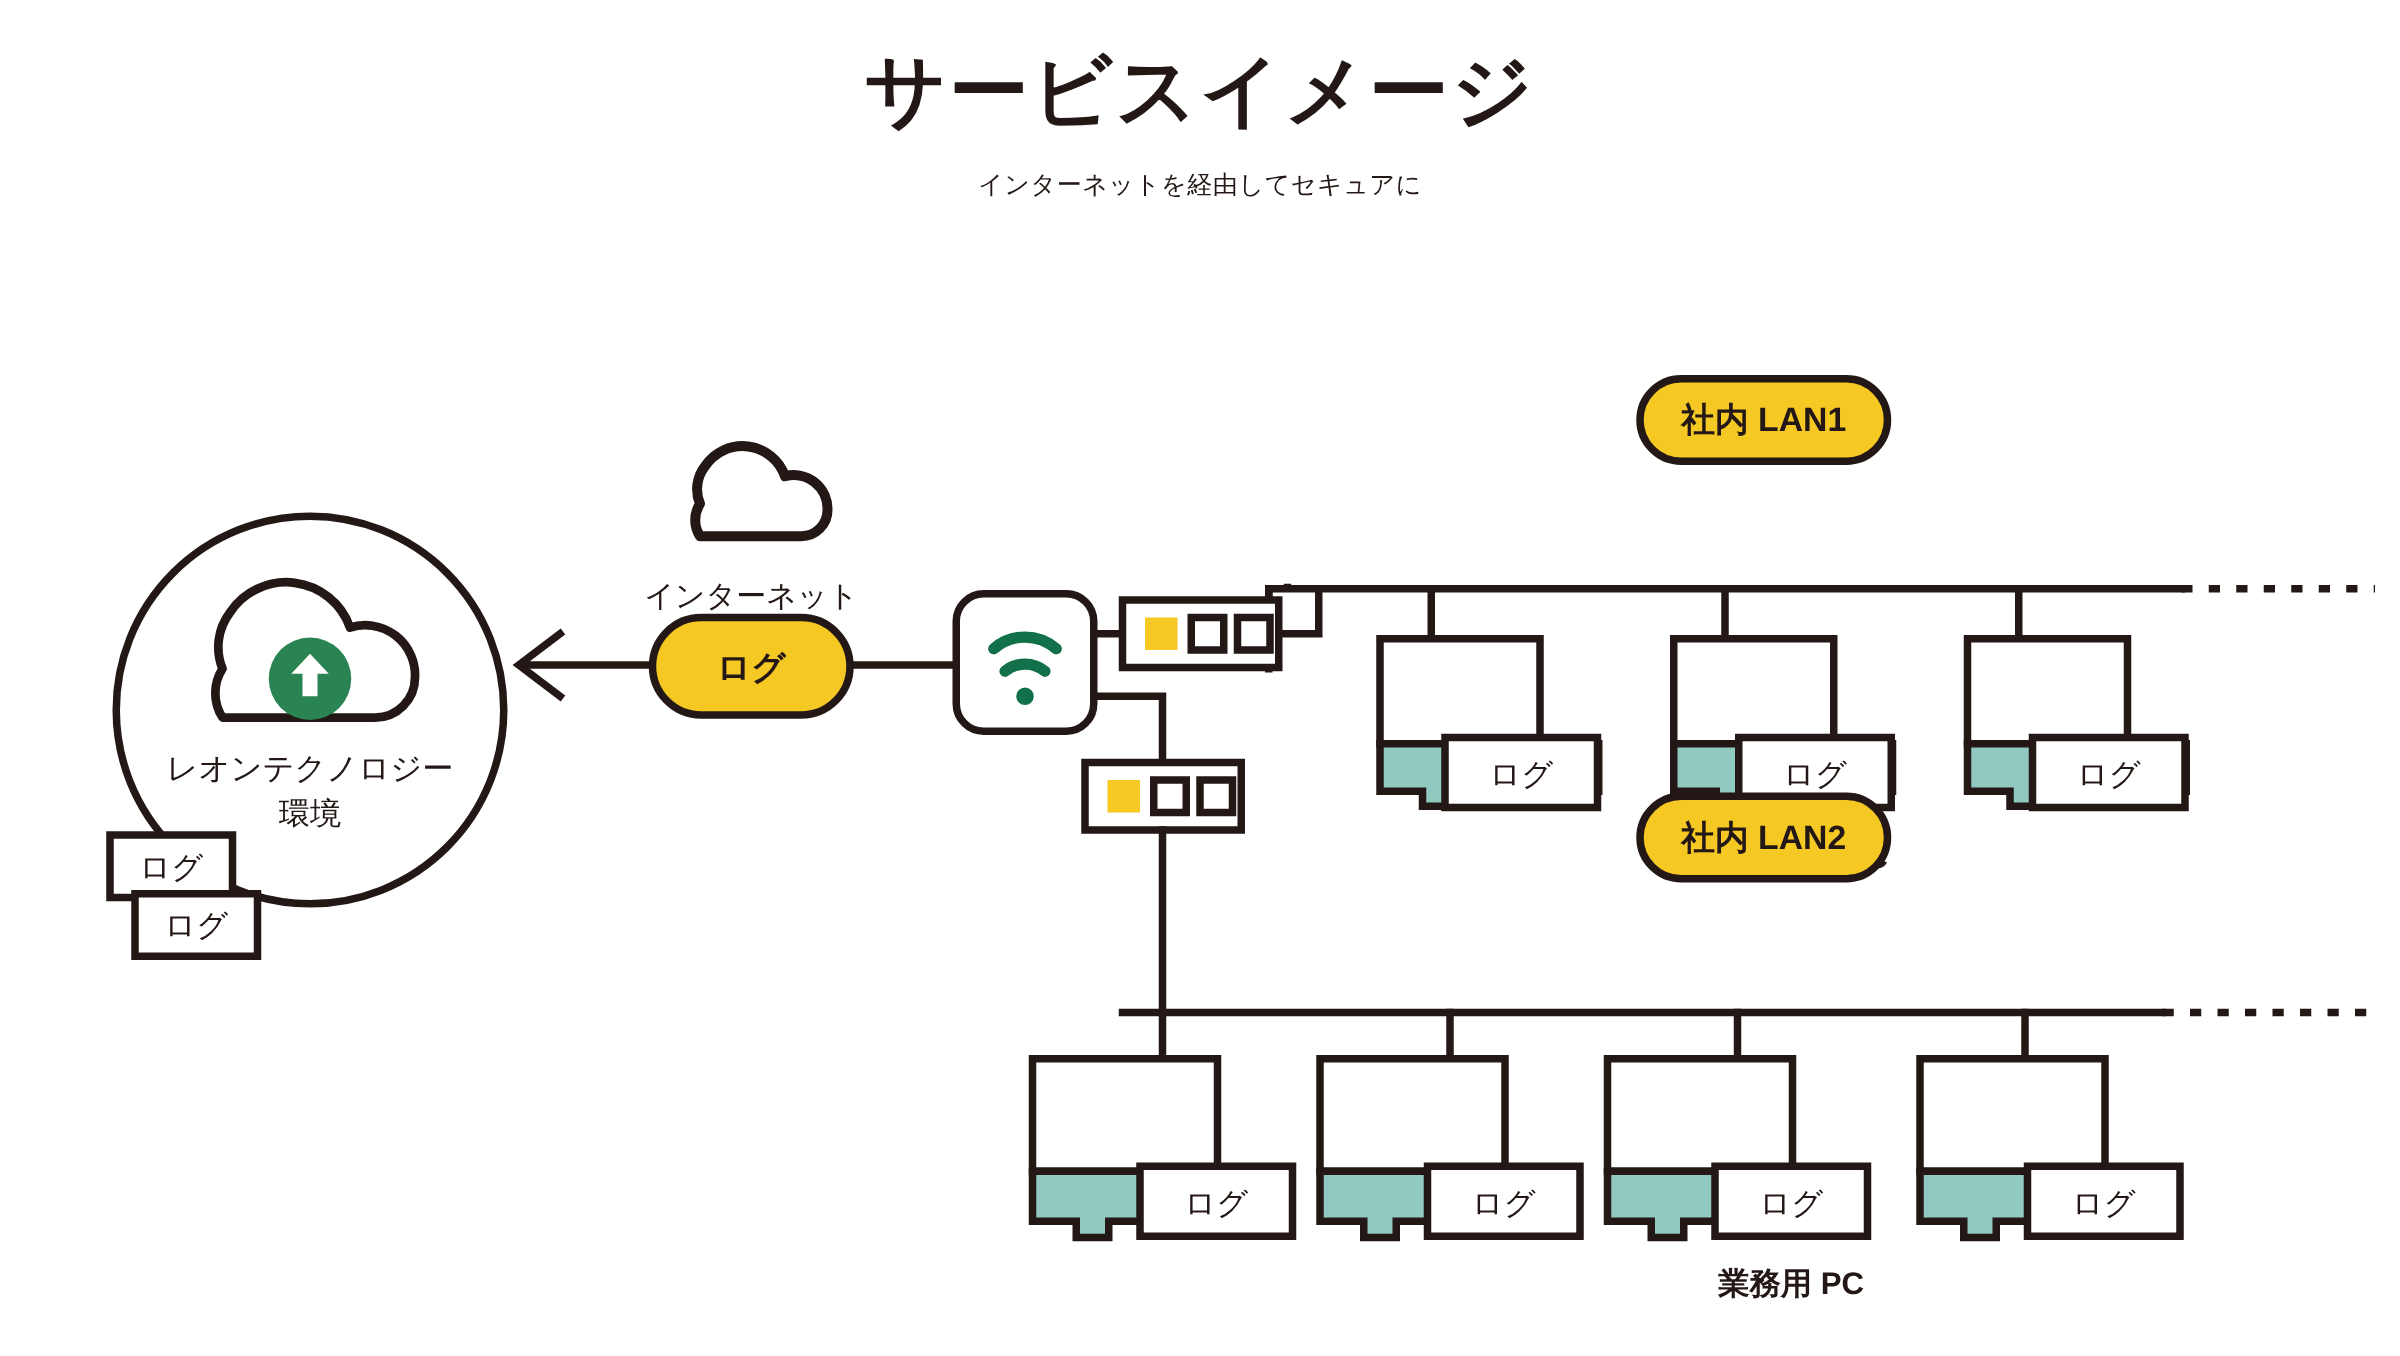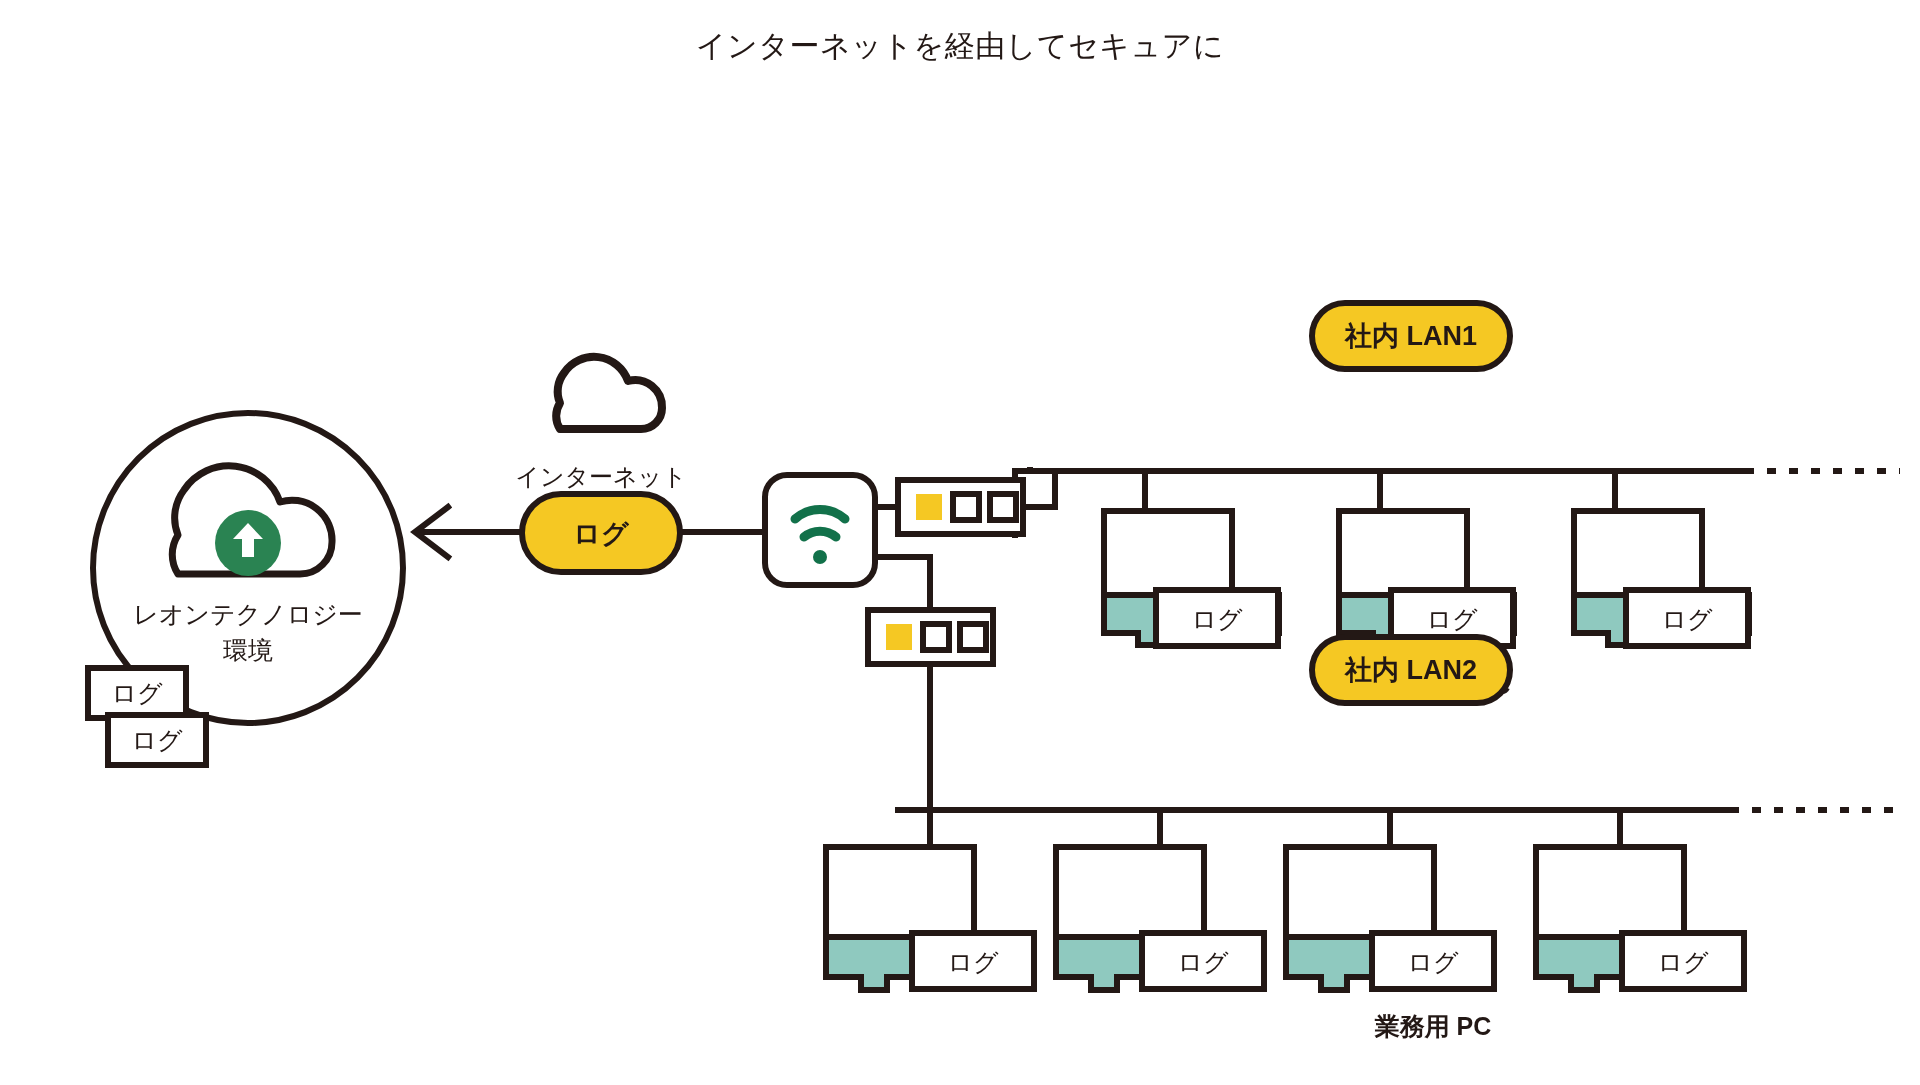--- a/index.html
+++ b/index.html
@@ -24,21 +24,21 @@
     font-weight:bold;
     letter-spacing:2px;
     color:#231815;
     margin:0;
     padding-top:36px;
     line-height:1.15;
   }
   .subtitle{
     margin:0;
     padding-top:22px;
-    font-size:30px;
+    font-size:20px;
     font-weight:500;
     line-height:1.62;
     color:#231815;
     letter-spacing:0.5px;
   }
   .subtitle span{display:block;}
 
   .diagram-wrap{
     position:absolute;
     left:0;top:285px;
@@ -59,20 +59,21 @@
   .t-caption{font-size:25px;font-weight:bold;}
   .t-small{font-size:24px;}
   .t-cloudlbl{font-size:25px;}
 </style>
 </head>
 <body>
 
 <div id="page">
 
   <div class="header">
+    <h1 class="page-title">サービスイメージ</h1>
     <p class="subtitle">
       <span>インターネットを経由してセキュアに</span>
     </p>
   </div>
 
   <div class="diagram-wrap">
   <svg width="1920" height="800" viewBox="0 0 1920 800" xmlns="http://www.w3.org/2000/svg">
 
     <g>
       <path class="ln" d="M1030 185 L1030 185"></path>

